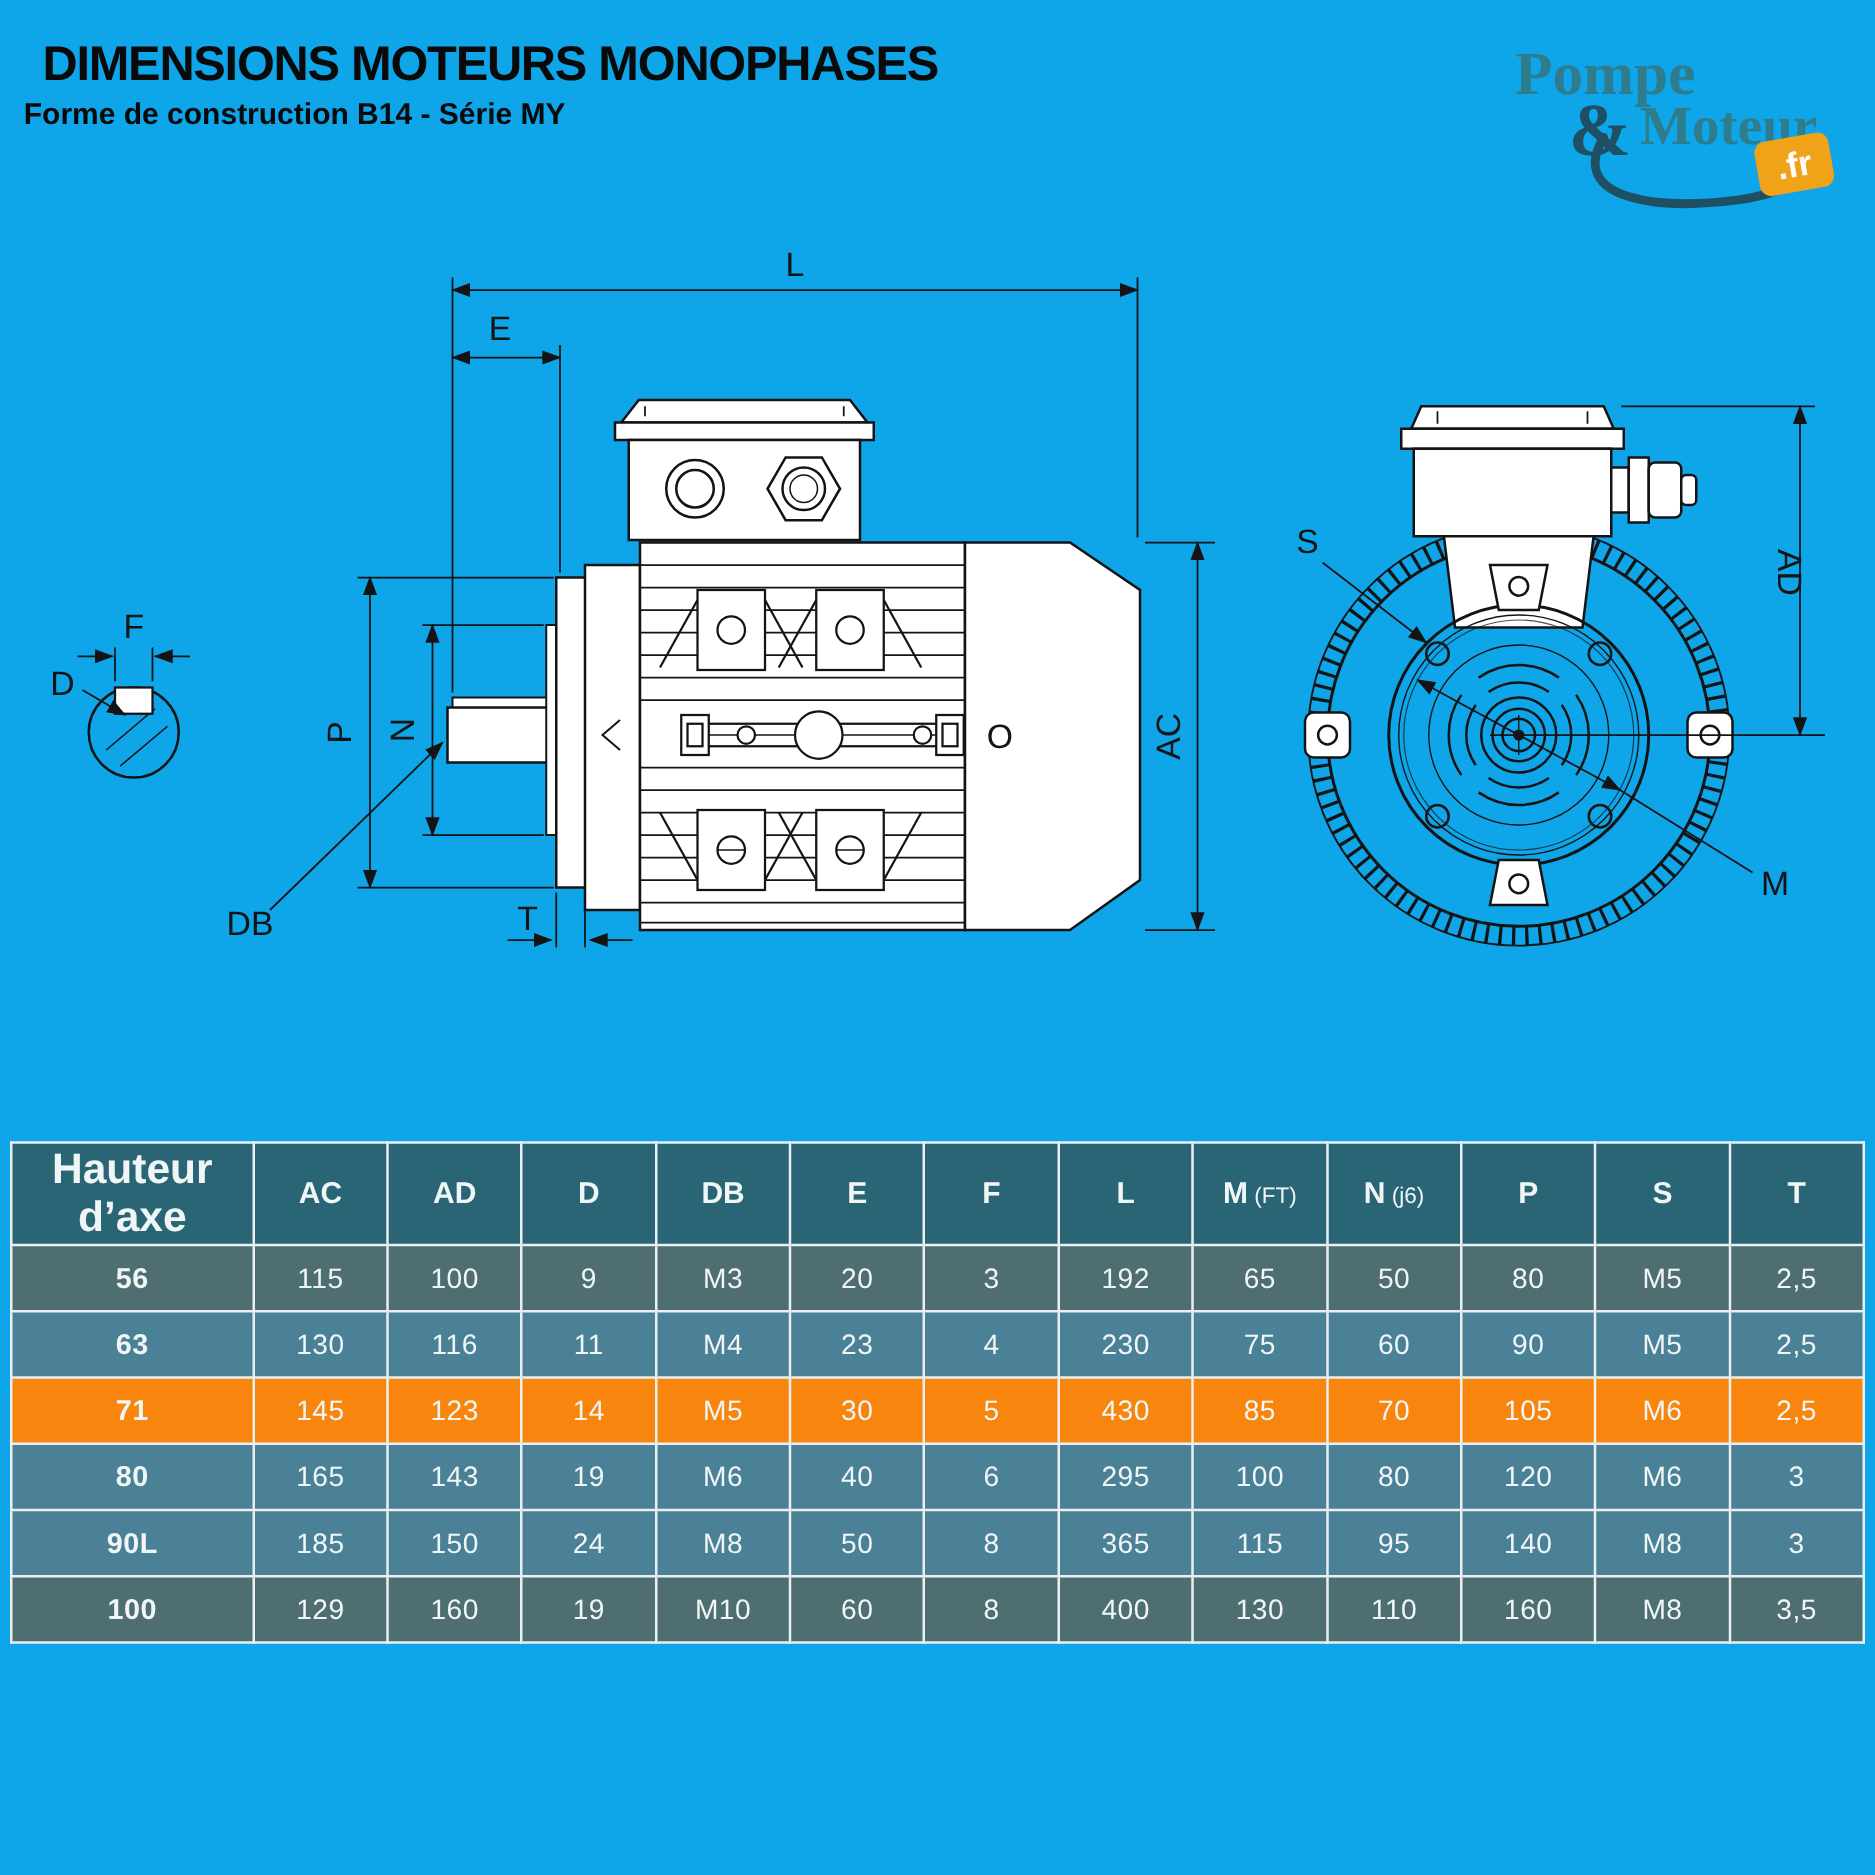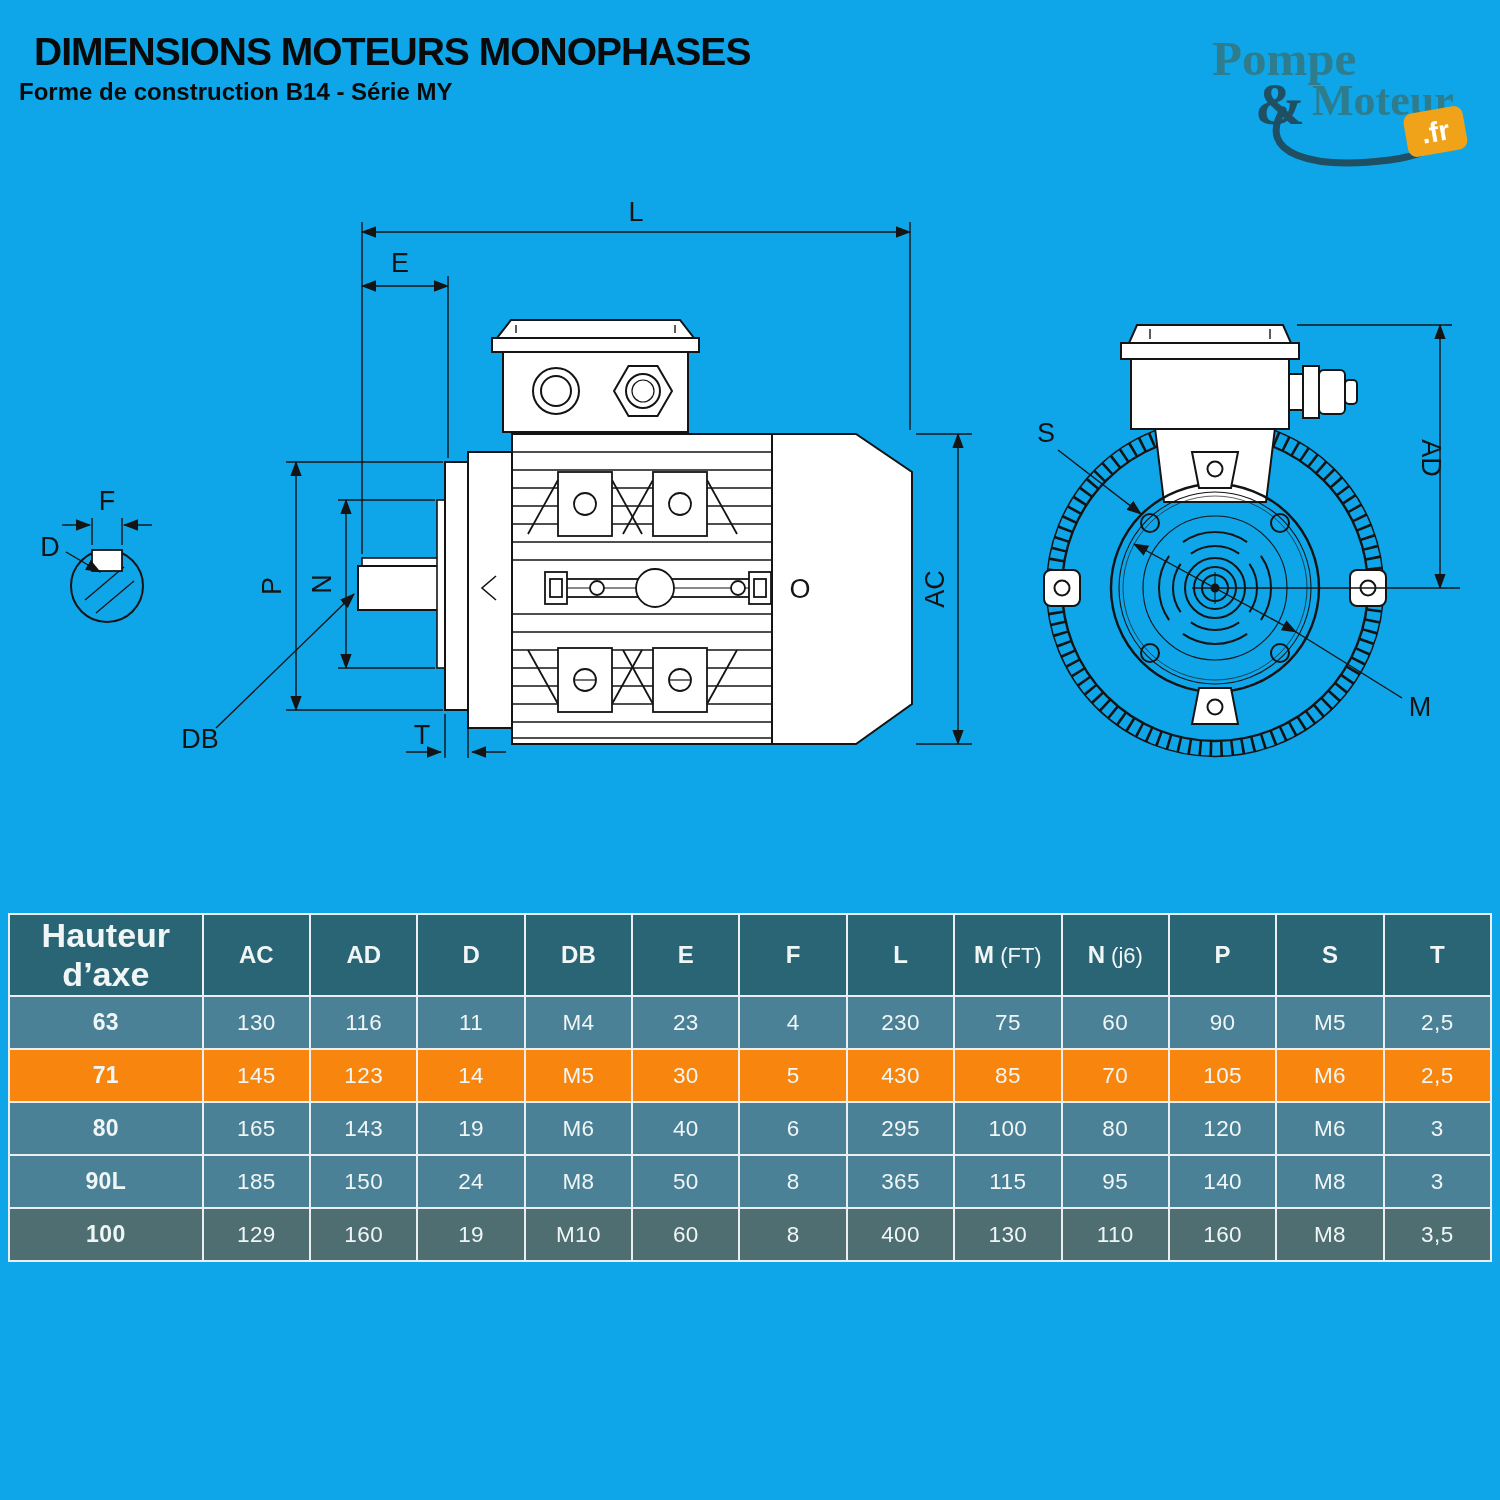--- a/index.html
+++ b/index.html
@@ -13,21 +13,21 @@
   
   .logo{position:absolute;left:1152px;top:12px;width:336px;height:175px;}
   
   .diagram{position:absolute;left:0;top:190px;width:1500px;height:690px;}
   
   .table-wrap{position:absolute;left:8px;right:8px;top:913px;}
   table{width:100%;border-collapse:collapse;table-layout:fixed;}
   th,td{border:2px solid var(--border);text-align:center;vertical-align:middle;
         color:var(--cell_text);font-family:"Liberation Sans",sans-serif;}
   th{background:var(--header_bg);height:57px;font-size:24px;font-weight:bold;}
-  th .suffix{font-weight:normal;font-size:22px;}
+  th .suffix{font-weight:normal;font-size:18px;}
   th.first{width:12.8%;font-size:34px;}
   td{height:49px;font-size:22.5px;letter-spacing:.4px;}
   td.first{font-weight:bold;font-size:23px;}
   tr.dark td{background:var(--row_dark);}
   tr.light td{background:var(--row_light);}
   tr.highlight td{background:var(--row_highlight);}
 </style>
 </head>
 <body>
 
@@ -267,20 +267,35 @@
             <th><span>F</span></th>
             <th><span>L</span></th>
             <th><span>M</span><span class="suffix"> (FT)</span></th>
             <th><span>N</span><span class="suffix"> (j6)</span></th>
             <th><span>P</span></th>
             <th><span>S</span></th>
             <th><span>T</span></th>
           </tr>
       </thead>
       <tbody>
+          <tr class="dark">
+            <td class="first">56</td>
+            <td>115</td>
+            <td>100</td>
+            <td>9</td>
+            <td>M3</td>
+            <td>20</td>
+            <td>3</td>
+            <td>192</td>
+            <td>65</td>
+            <td>50</td>
+            <td>80</td>
+            <td>M5</td>
+            <td>2,5</td>
+          </tr>
           <tr class="light">
             <td class="first">63</td>
             <td>130</td>
             <td>116</td>
             <td>11</td>
             <td>M4</td>
             <td>23</td>
             <td>4</td>
             <td>230</td>
             <td>75</td>

